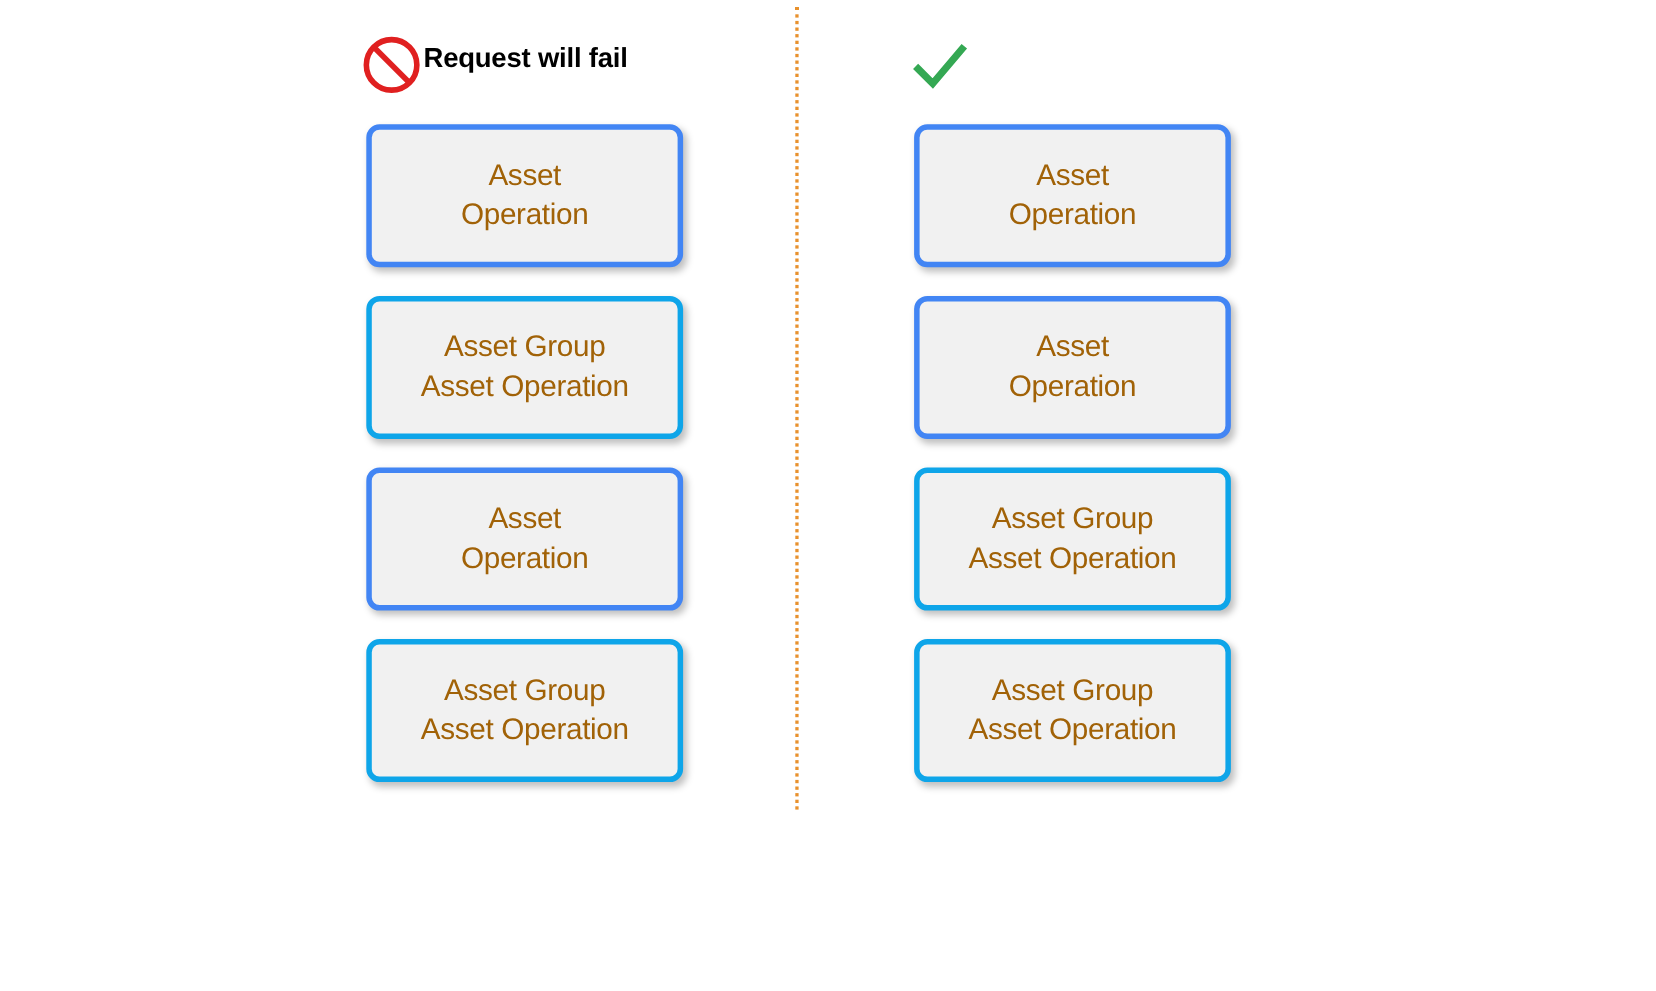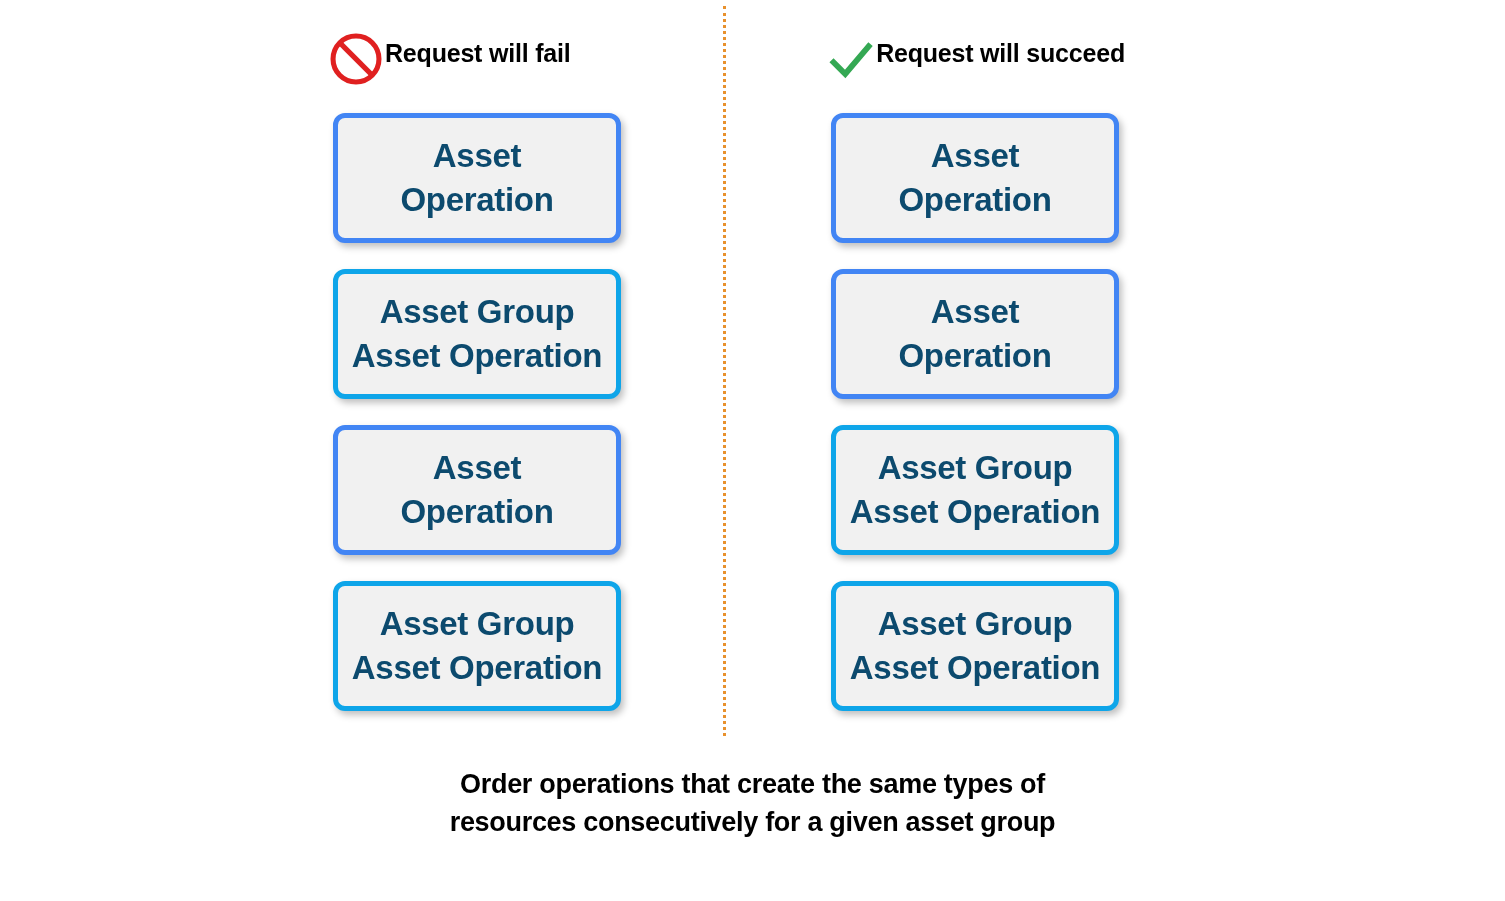--- a/index.html
+++ b/index.html
@@ -84,23 +84,23 @@
     justify-content: center;
     text-align: center;
     box-shadow: 3px 4px 7px rgba(0, 0, 0, 0.25);
   }
   .op-box:last-child { margin-bottom: 0; }
 
   .op-box--blue   { border: 5px solid #4285f4; }
   .op-box--orange { border: 5px solid #0ea5e9; }
 
   .op-box-text {
-    font-size: 33px;
-    font-weight: bold;
-    color: #0c4a6e;
+    font-size: 27px;
+    font-weight: normal;
+    color: #a16207;
     line-height: 1.32;
     letter-spacing: -0.3px;
     white-space: pre-line;
   }
 
   
   .caption {
     position: absolute;
     top: 765px;
     left: 0;
@@ -148,21 +148,20 @@
 Asset Operation</span>
       </div>
     </div>
   </div>
 
   <div class="column column--succeed">
     <div class="col-header">
       <svg class="status-icon" viewBox="0 0 48 48">
         <polyline points="8,27 19,38 41,12" fill="none" stroke="#34a853" stroke-width="5.4" stroke-linecap="square" stroke-linejoin="miter"></polyline>
       </svg>
-      <div class="col-header-label">Request will succeed</div>
     </div>
 
     <div class="box-stack">
       <div class="op-box op-box--blue">
         <span class="op-box-text">Asset
 Operation</span>
       </div>
       <div class="op-box op-box--blue">
         <span class="op-box-text">Asset
 Operation</span>
@@ -171,16 +170,14 @@
         <span class="op-box-text">Asset Group
 Asset Operation</span>
       </div>
       <div class="op-box op-box--orange">
         <span class="op-box-text">Asset Group
 Asset Operation</span>
       </div>
     </div>
   </div>
 
-  <div class="caption">Order operations that create the same types of
-resources consecutively for a given asset group</div>
 
 </div>
 
 </body></html>

